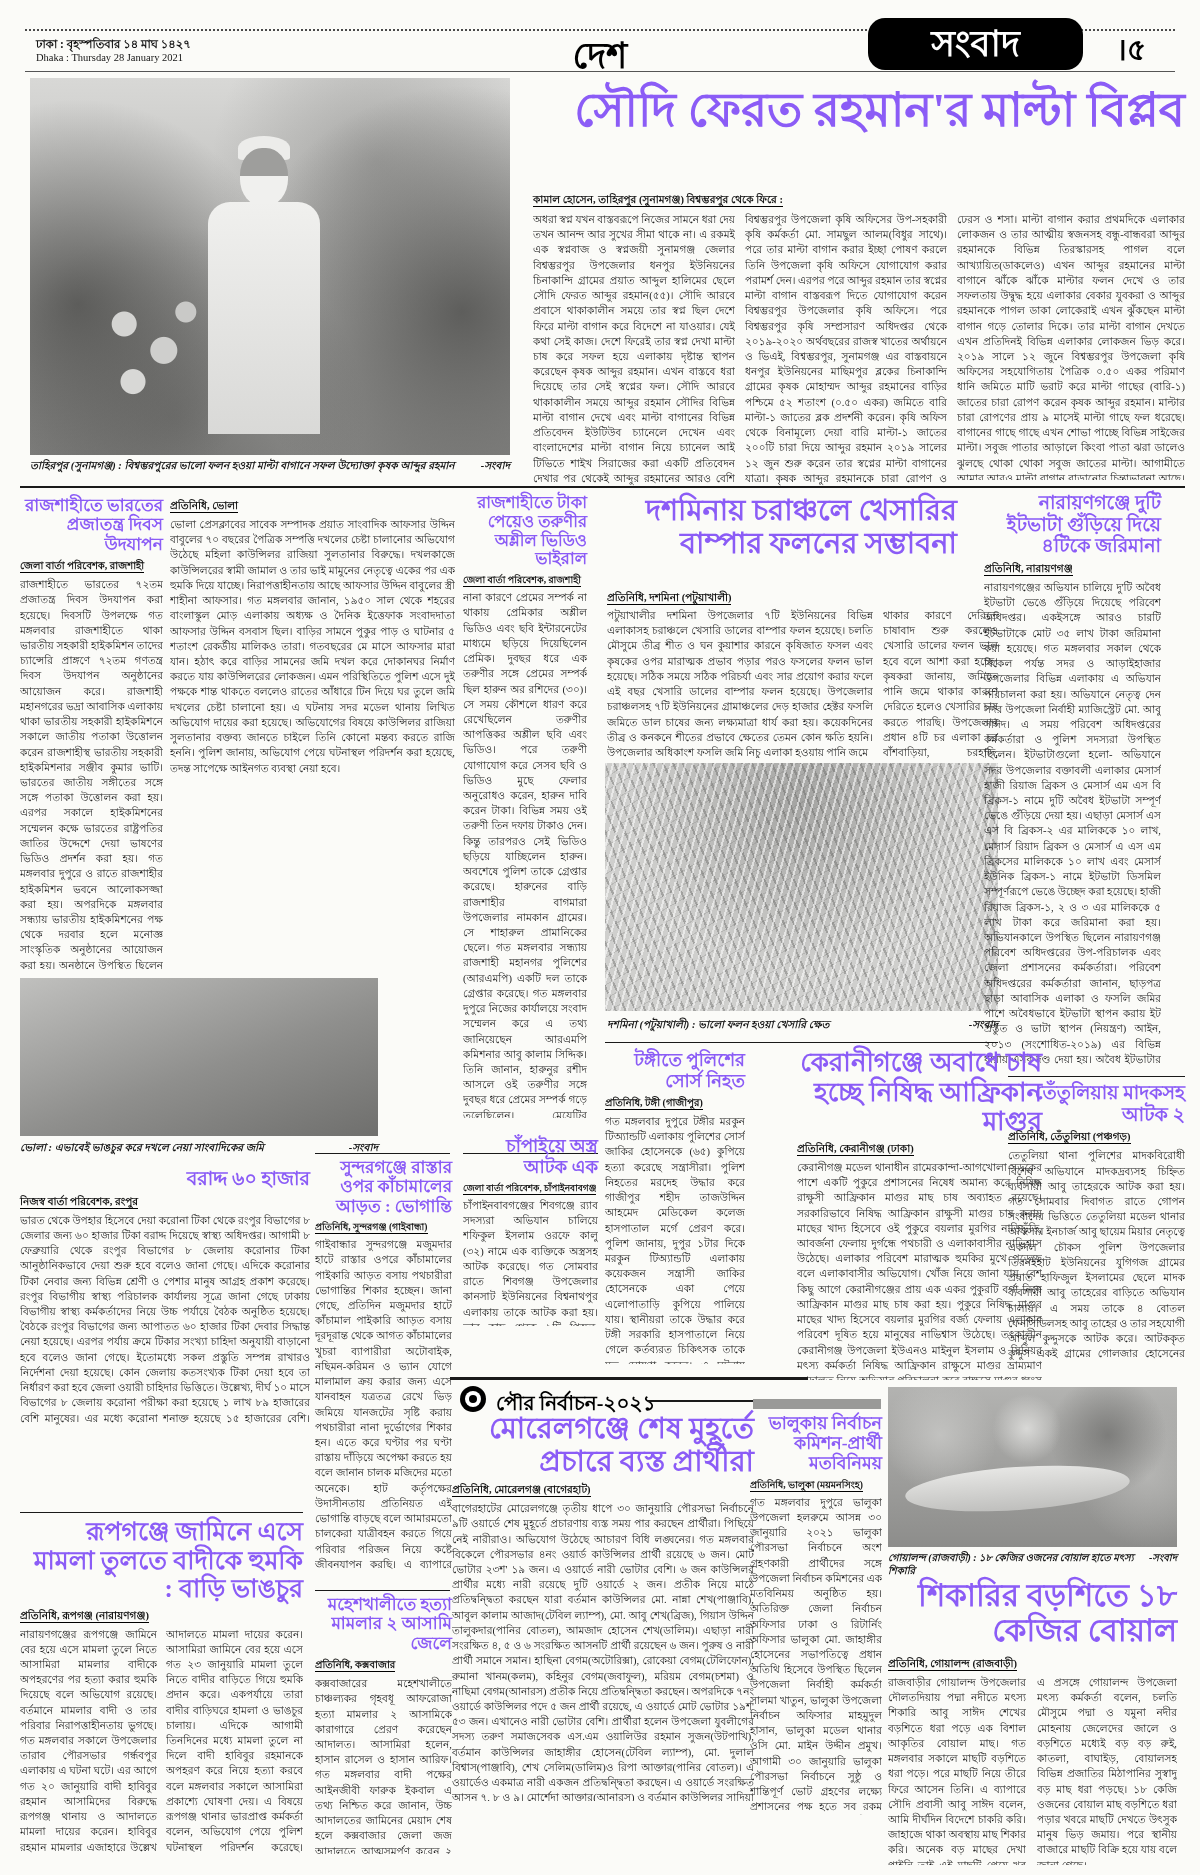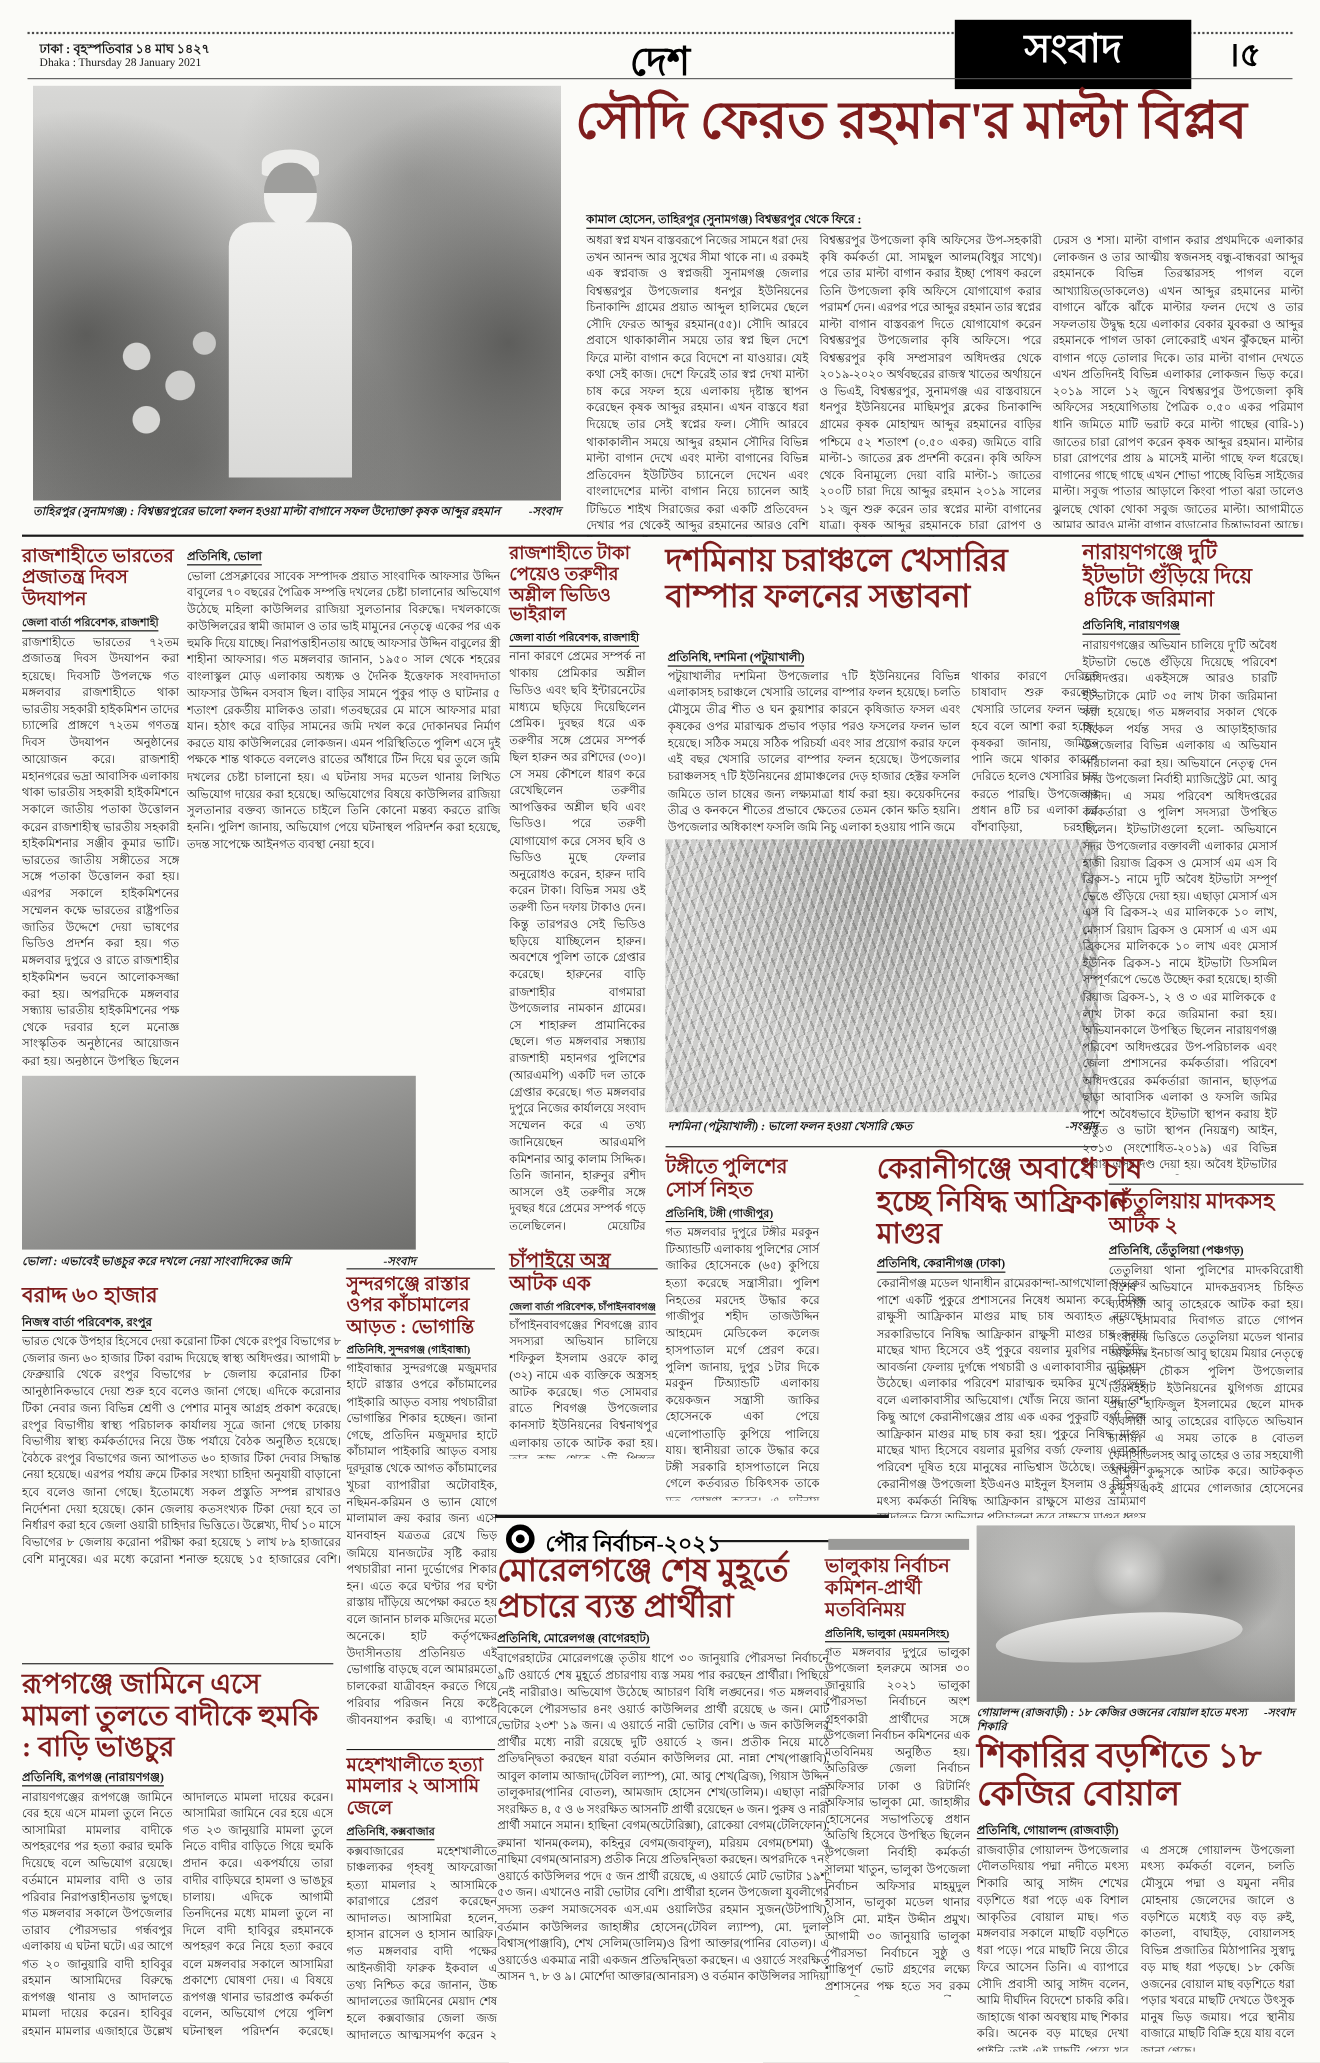--- a/index.html
+++ b/index.html
@@ -1,19 +1,19 @@
 <!DOCTYPE html>
 <html><head>
 <meta charset="utf-8">
 <style>
   html,body{margin:0;padding:0;background:#d9d9d5;}
   .page{position:relative;width:1200px;height:1875px;margin:0 auto;background:#fbfbf8;
         font-family:"Liberation Serif","DejaVu Sans",serif;color:#151515;overflow:hidden;}
   .abs{position:absolute;}
-  .hl{font-weight:bold;color:#7f1d1d;text-align:left;line-height:1.14;margin:0;}
+  .hl{font-weight:bold;color:#8b5cf6;text-align:right;line-height:1.14;margin:0;}
   .by{font-size:10.5px;font-weight:bold;margin:4px 0 2px 0;}
   .by span{border-bottom:1px solid #000;padding-bottom:1px;}
   .bd{font-size:10.5px;line-height:1.45;text-align:justify;overflow:hidden;color:#1c1c1c;}
   .cap{font-size:10.5px;font-weight:bold;font-style:italic;line-height:1.25;}
   .credit{float:right;font-weight:bold;font-style:italic;margin-left:6px;}
   .rule{position:absolute;background:#1a1a1a;}
   .photo{position:absolute;overflow:hidden;}
   .dotted{position:absolute;border-top:2px dotted #4a4a4a;height:0;}
   .masthead{position:absolute;background:#000;color:#fff;text-align:center;font-weight:bold;}
   .colwrap{overflow:hidden;}
@@ -21,21 +21,21 @@
 </style>
 </head>
 <body>
 
 <div class="page">
 
   <div class="dotted" style="left:25px;top:29px;width:1150px;"></div>
   <div class="abs" style="left:36px;top:36px;font-size:11.5px;font-weight:bold;">ঢাকা : বৃহস্পতিবার ১৪ মাঘ ১৪২৭</div>
   <div class="abs" style="left:36px;top:52px;font-size:10.5px;">Dhaka : Thursday 28 January 2021</div>
   <div class="abs" style="left:520px;top:28px;width:160px;font-size:36px;font-weight:bold;text-align:center;color:#000;">দেশ</div>
-  <div class="masthead" style="left:868px;top:18px;width:215px;height:63px;font-size:36px;line-height:52px;">সংবাদ</div>
+  <div class="masthead" style="left:868px;top:18px;width:215px;height:52px;font-size:36px;line-height:52px;border-radius:17px;">সংবাদ</div>
   <div class="abs" style="left:1116px;top:26px;font-size:30px;font-weight:bold;color:#000;">।৫</div>
   <div class="rule" style="left:25px;top:71px;width:1150px;height:1px;background:#555;"></div>
 
   <div class="photo" style="left:30px;top:78px;width:480px;height:377px;background:linear-gradient(180deg,#d8d8d6 0%,#c4c4c2 32%,#a9a9a7 62%,#8c8c8a 100%);">
     <div class="abs" style="left:0;top:0;width:100%;height:100%;background-image:radial-gradient(circle at 10% 60%,rgba(70,70,68,.75),transparent 42%),radial-gradient(circle at 90% 62%,rgba(75,75,73,.8),transparent 46%),radial-gradient(circle at 72% 22%,rgba(130,130,128,.5),transparent 36%),radial-gradient(circle at 30% 90%,rgba(95,95,93,.6),transparent 40%);"></div>
     <div class="abs" style="left:208px;top:58px;width:52px;height:24px;background:#ececea;border-radius:50% 50% 10% 10%;"></div>
     <div class="abs" style="left:210px;top:70px;width:48px;height:58px;border-radius:46%;background:linear-gradient(180deg,#9e9e9c 0 48%,#f0f0ee 48% 100%);"></div>
     <div class="abs" style="left:178px;top:124px;width:112px;height:232px;background:linear-gradient(180deg,#f0f0ee,#d9d9d7);border-radius:22px 22px 0 0;"></div>
     <div class="abs" style="left:70px;top:210px;width:110px;height:120px;background-image:radial-gradient(circle at 22% 30%,#d4d4d2 0 12px,transparent 13px),radial-gradient(circle at 58% 52%,#cfcfcd 0 13px,transparent 14px),radial-gradient(circle at 30% 78%,#d8d8d6 0 12px,transparent 13px),radial-gradient(circle at 78% 20%,#c9c9c7 0 10px,transparent 11px);"></div>
   </div>

